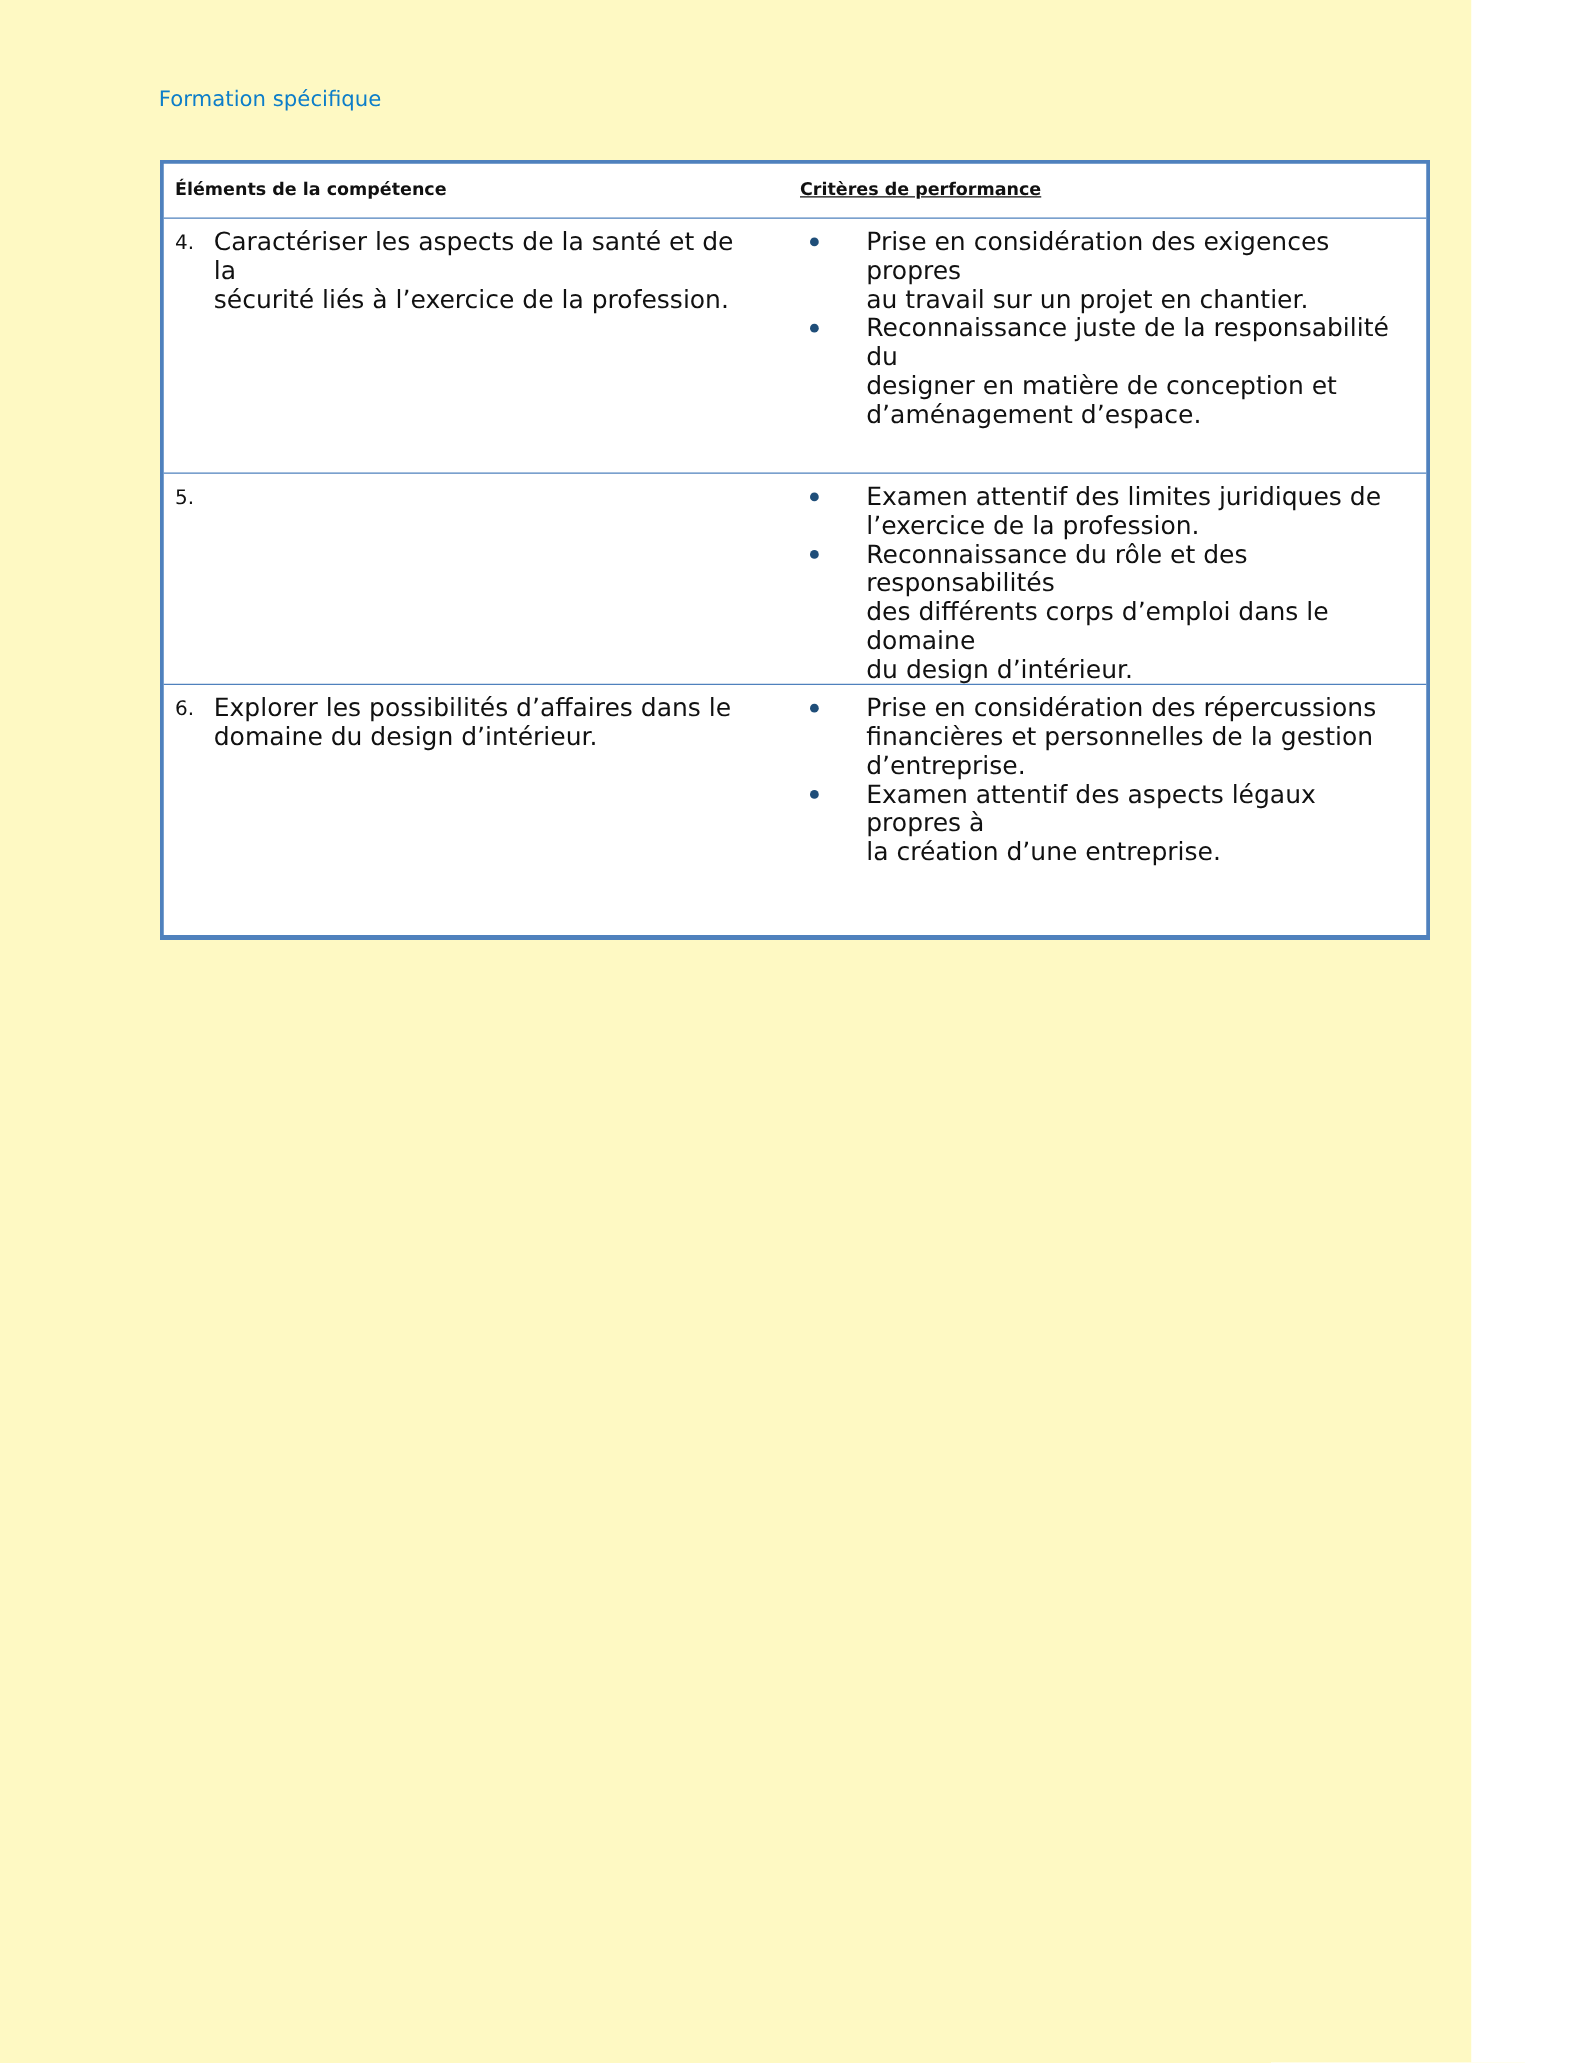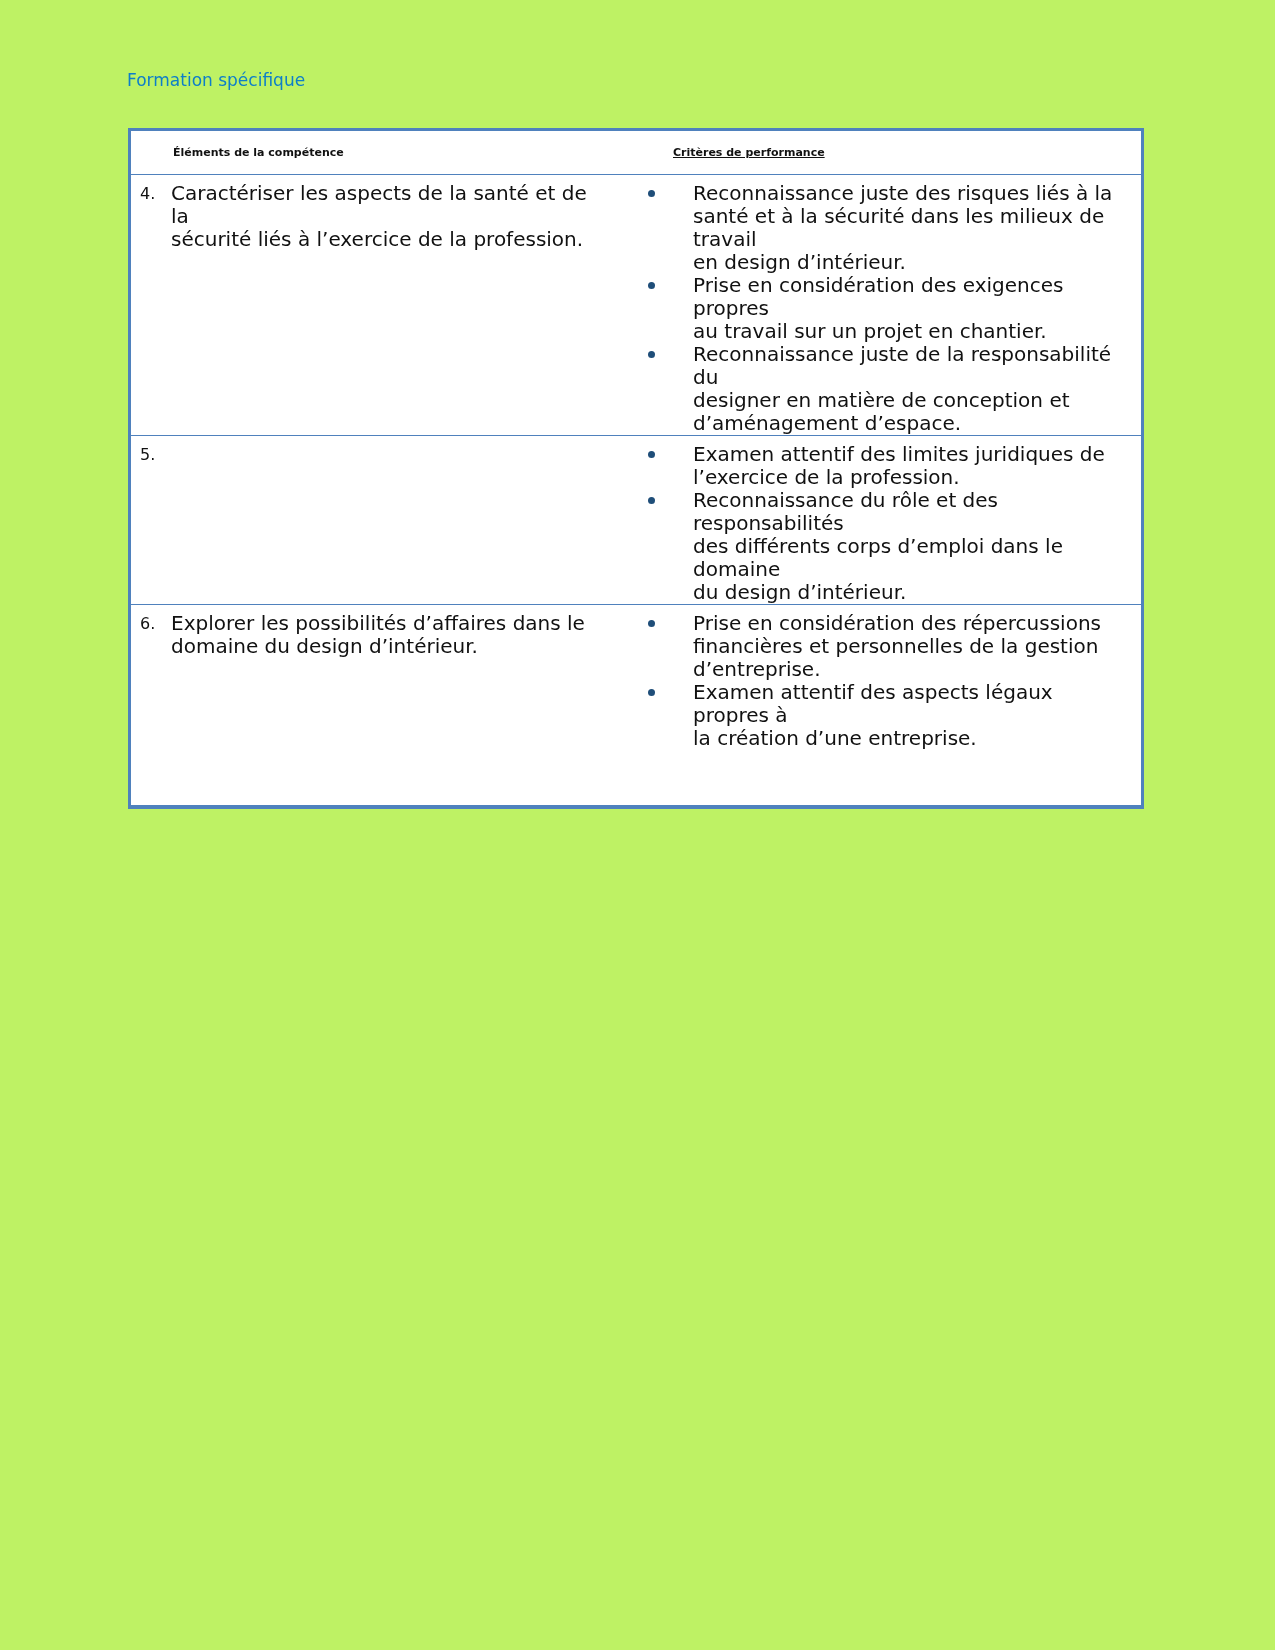--- a/index.html
+++ b/index.html
@@ -1,21 +1,21 @@
 <!DOCTYPE html>
 <html><head>
 <meta charset="utf-8">
 <style>
   * { margin: 0; padding: 0; box-sizing: border-box; }
   html, body { background: #ffffff; }
   .page {
     position: relative;
-    width: 1275px;
+    width: 1177px;
     height: 1650px;
-    background: #bef264;
+    background: #fef9c3;
     font-family: "DejaVu Sans", "Liberation Sans", sans-serif;
     color: #111111;
     overflow: hidden;
   }
   .running-head {
     position: absolute;
     left: 127px;
     top: 70px;
     font-size: 17px;
     line-height: 21px;
@@ -32,24 +32,23 @@
   }
   .row {
     display: grid;
     grid-template-columns: 482px 1fr;
     border-bottom: 1px solid #4f81bd;
   }
   .row:last-child { border-bottom: none; }
   .thead { height: 44px; }
   .th {
     font-weight: bold;
-    font-size: 11px;
+    font-size: 14px;
     line-height: 23px;
     padding-top: 10px;
-    margin-left: 33px;
   }
   .th.c1 { padding-left: 9px; }
   .th.c2 { padding-left: 27px; text-decoration: underline; }
   .r4 { min-height: 204px; }
   .r5 { min-height: 129px; }
   .r6 { min-height: 200px; }
   .cell { padding-top: 7px; }
   .cell.c1 {
     display: flex;
     align-items: flex-start;
@@ -94,26 +93,20 @@
 
     <div class="row r4">
       <div class="cell c1">
         <span class="num">4.</span>
         <div class="itext">Caractériser les aspects de la santé et de la
 sécurité liés à l’exercice de la profession.</div>
       </div>
       <div class="cell c2">
         <div class="bullet-item">
           <span class="dot"></span>
-          <div class="btext">Reconnaissance juste des risques liés à la
-santé et à la sécurité dans les milieux de travail
-en design d’intérieur.</div>
-        </div>
-        <div class="bullet-item">
-          <span class="dot"></span>
           <div class="btext">Prise en considération des exigences propres
 au travail sur un projet en chantier.</div>
         </div>
         <div class="bullet-item">
           <span class="dot"></span>
           <div class="btext">Reconnaissance juste de la responsabilité du
 designer en matière de conception et
 d’aménagement d’espace.</div>
         </div>
       </div>

